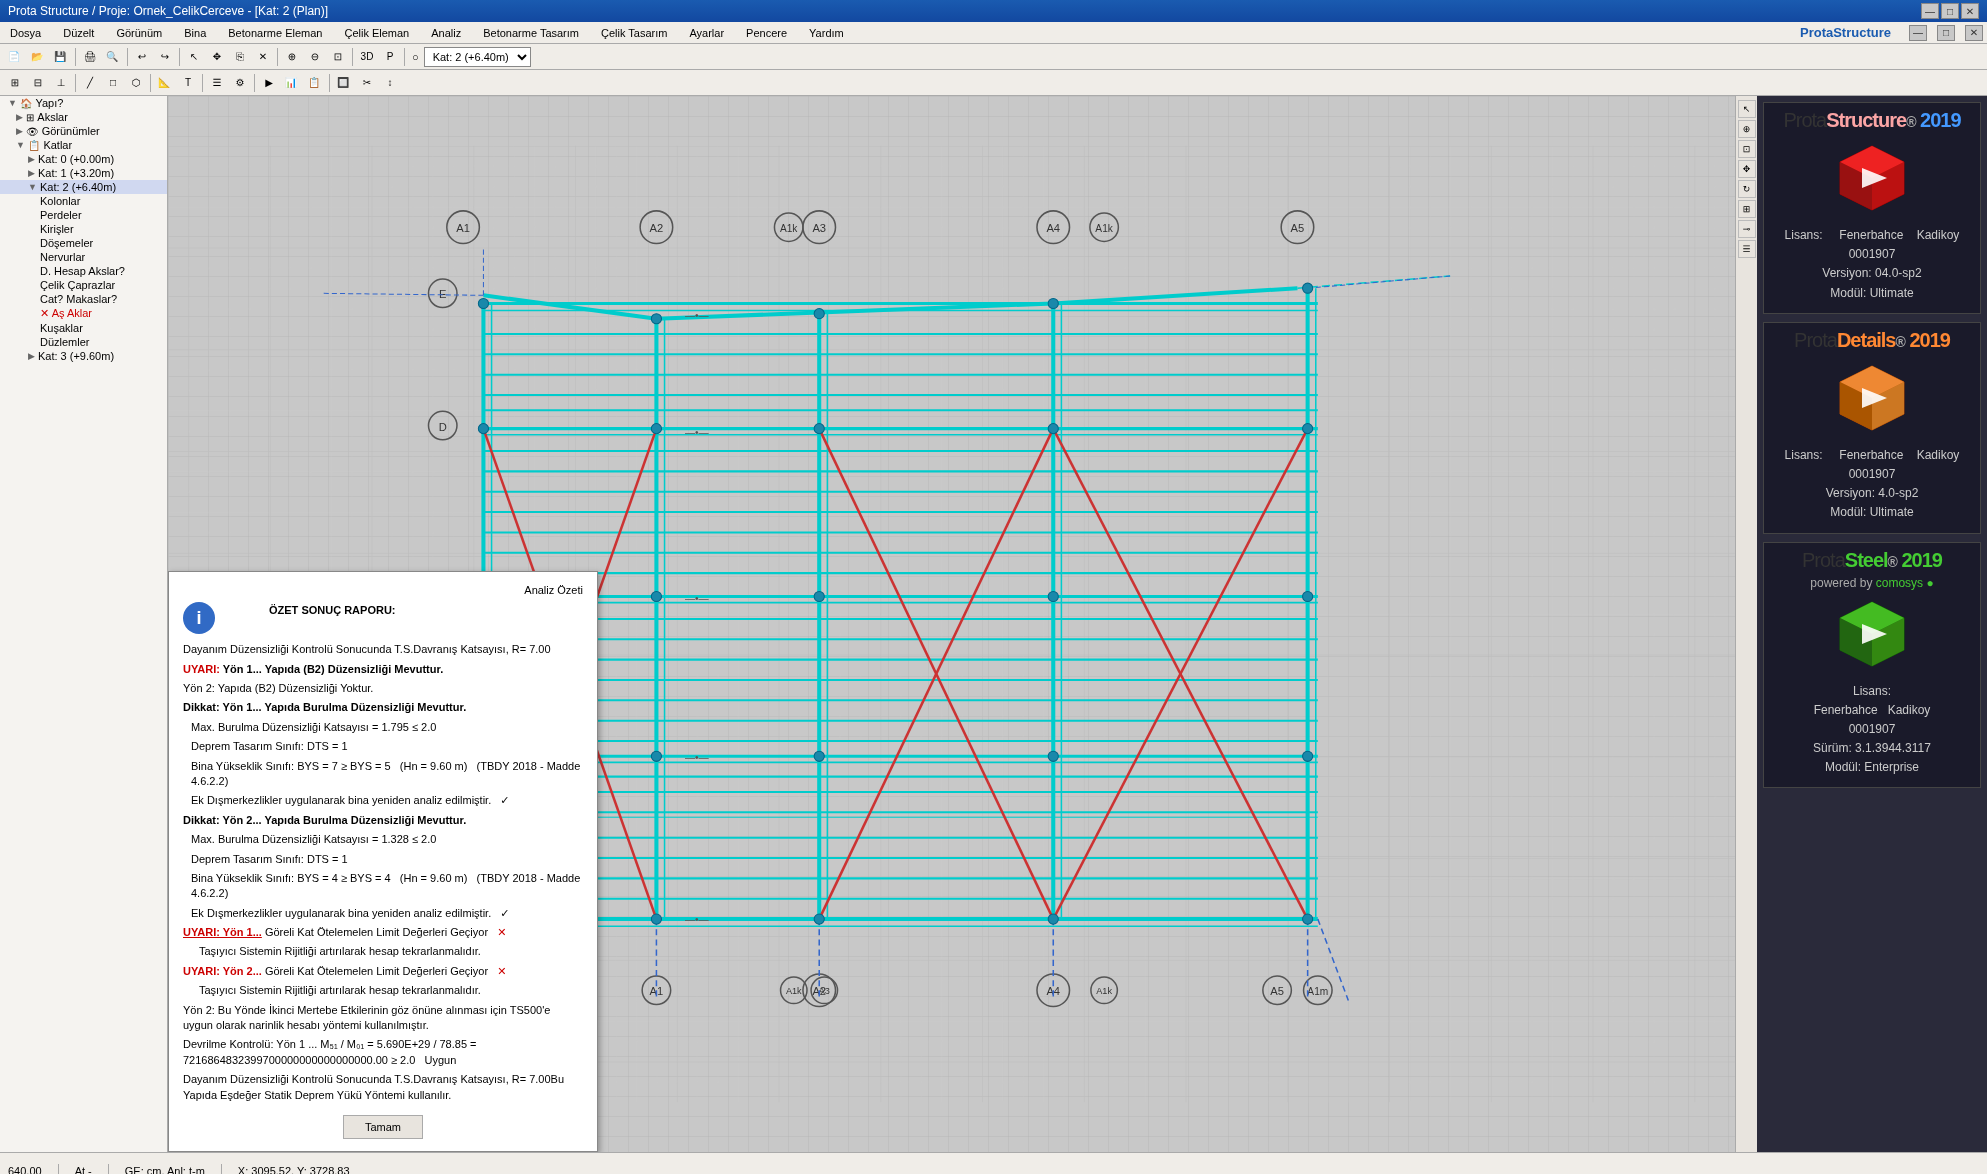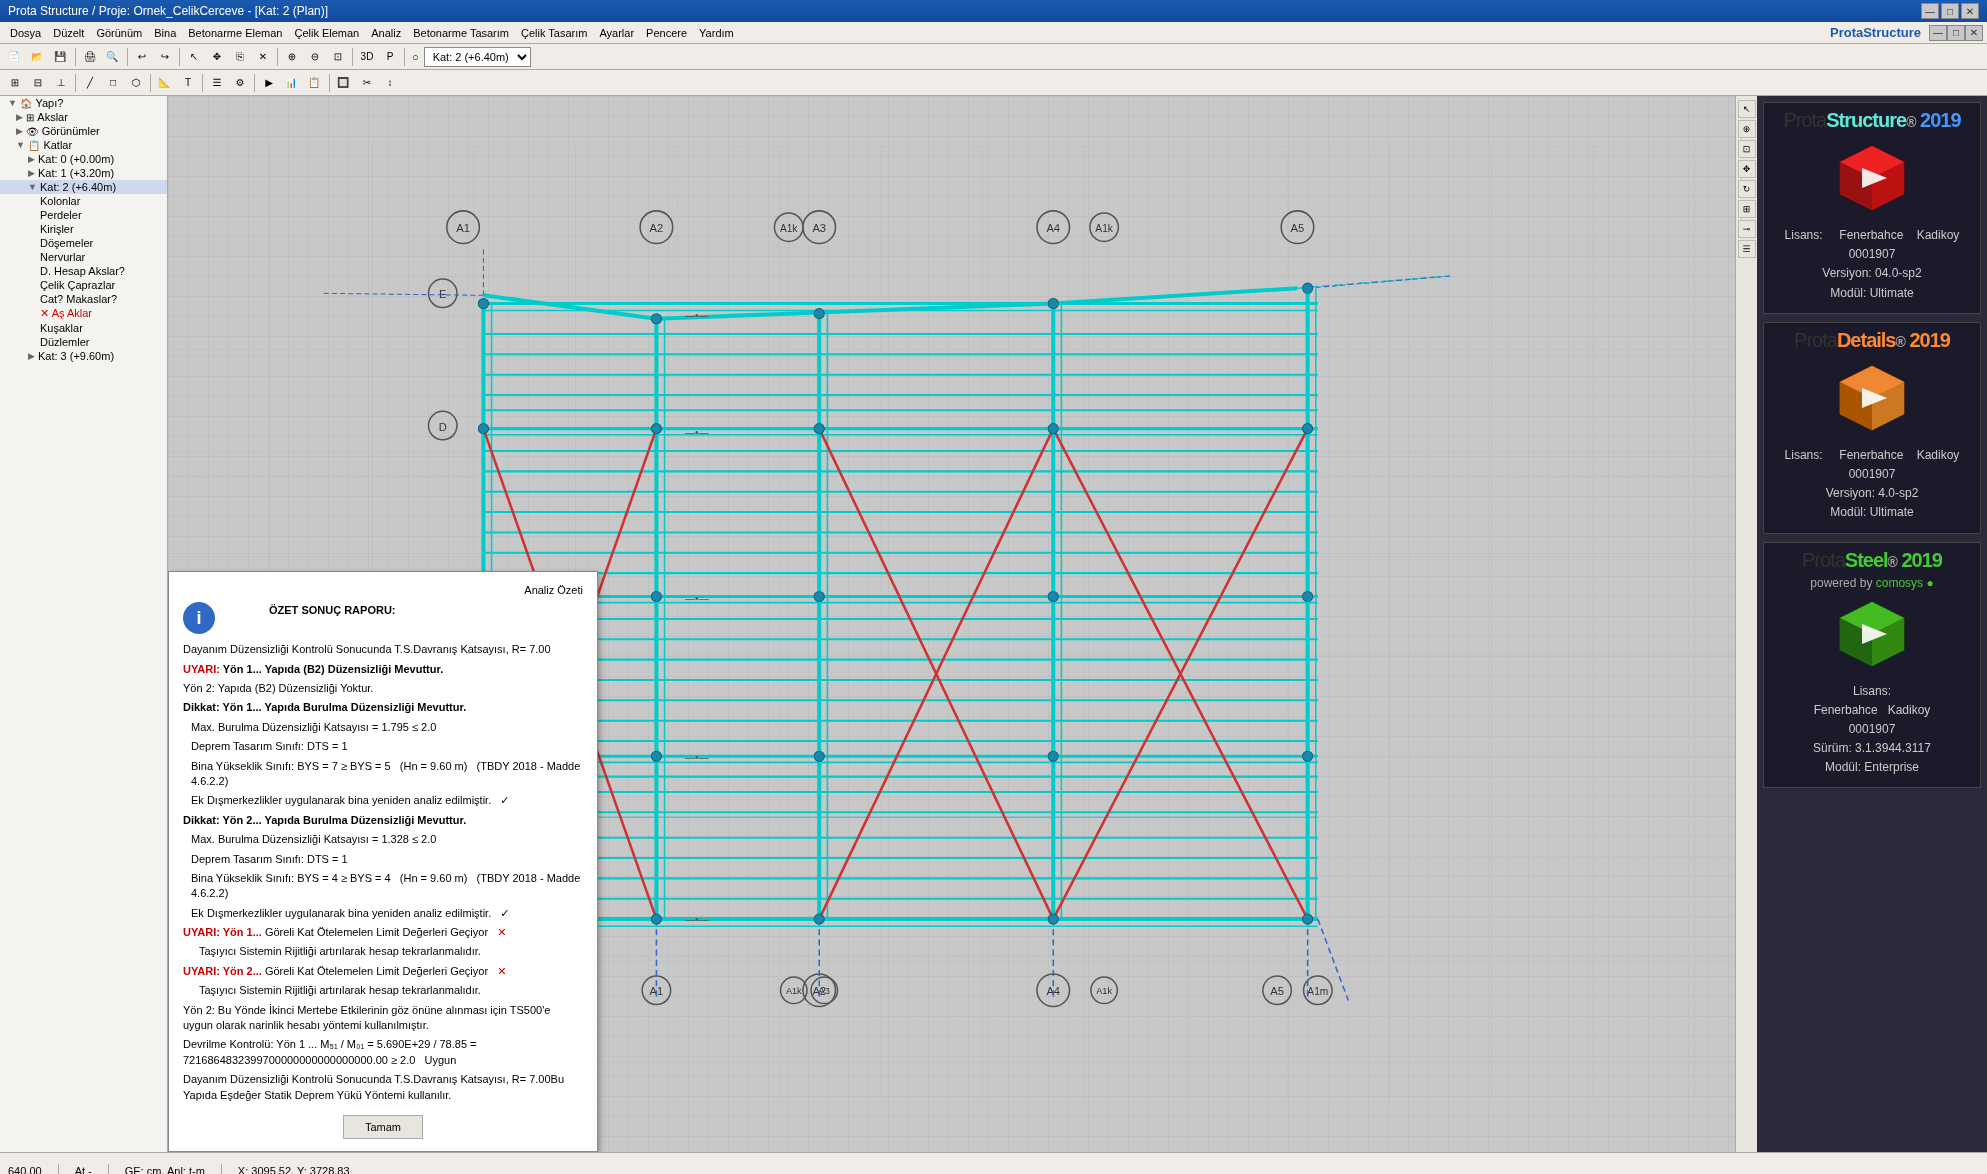--- a/index.html
+++ b/index.html
@@ -44,21 +44,21 @@
 
     
     #menu-bar {
       width: 100%;
       height: 22px;
       background: #f0ede8;
       border-bottom: 1px solid #aaa;
       display: flex;
       align-items: center;
       padding: 0 4px;
-      gap: 0;
+      gap: 10px;
     }
     .menu-item {
       padding: 2px 6px;
       cursor: pointer;
       font-size: 11px;
       color: #000;
     }
 
     
     #toolbar {
@@ -658,37 +658,37 @@
       <p style="font-weight:bold;margin-top:4px;">Dikkat: Yön 1... Yapıda Burulma Düzensizliği Mevuttur.</p>
       <p style="padding-left:8px;">Max. Burulma Düzensizliği Katsayısı = 1.795 ≤ 2.0</p>
       <p style="padding-left:8px;">Deprem Tasarım Sınıfı: DTS = 1</p>
       <p style="padding-left:8px;">Bina Yükseklik Sınıfı: BYS = 7 ≥ BYS = 5 &nbsp; (Hn = 9.60 m) &nbsp; (TBDY 2018 - Madde 4.6.2.2)</p>
       <p style="padding-left:8px;">Ek Dışmerkezlikler uygulanarak bina yeniden analiz edilmiştir. &nbsp; ✓</p>
       <p style="font-weight:bold;margin-top:4px;">Dikkat: Yön 2... Yapıda Burulma Düzensizliği Mevuttur.</p>
       <p style="padding-left:8px;">Max. Burulma Düzensizliği Katsayısı = 1.328 ≤ 2.0</p>
       <p style="padding-left:8px;">Deprem Tasarım Sınıfı: DTS = 1</p>
       <p style="padding-left:8px;">Bina Yükseklik Sınıfı: BYS = 4 ≥ BYS = 4 &nbsp; (Hn = 9.60 m) &nbsp; (TBDY 2018 - Madde 4.6.2.2)</p>
       <p style="padding-left:8px;">Ek Dışmerkezlikler uygulanarak bina yeniden analiz edilmiştir. &nbsp; ✓</p>
-      <p style="margin-top:4px;"><span style="font-weight:bold;color:#c00;">UYARI: Yön 1...</span> Göreli Kat Ötelemelen Limit Değerleri Geçiyor &nbsp; <span style="color:#c00;">✕</span></p>
+      <p style="margin-top:4px;"><span style="font-weight:bold;color:#c00;text-decoration:underline;">UYARI: Yön 1...</span> Göreli Kat Ötelemelen Limit Değerleri Geçiyor &nbsp; <span style="color:#c00;">✕</span></p>
       <p style="padding-left:16px;">Taşıyıcı Sistemin Rijitliği artırılarak hesap tekrarlanmalıdır.</p>
       <p style="margin-top:4px;"><span style="font-weight:bold;color:#c00;">UYARI: Yön 2...</span> Göreli Kat Ötelemelen Limit Değerleri Geçiyor &nbsp; <span style="color:#c00;">✕</span></p>
       <p style="padding-left:16px;">Taşıyıcı Sistemin Rijitliği artırılarak hesap tekrarlanmalıdır.</p>
       <p style="margin-top:4px;">Yön 2: Bu Yönde İkinci Mertebe Etkilerinin göz önüne alınması için TS500'e uygun olarak narinlik hesabı yöntemi kullanılmıştır.</p>
       <p style="margin-top:4px;">Devrilme Kontrolü: Yön 1 ... M₅₁ / M₀₁ = 5.690E+29 / 78.85 = 7216864832399700000000000000000.00 ≥ 2.0 &nbsp; Uygun</p>
       <p style="margin-top:4px;">Dayanım Düzensizliği Kontrolü Sonucunda T.S.Davranış Katsayısı, R= 7.00Bu Yapıda Eşdeğer Statik Deprem Yükü Yöntemi kullanılır.</p>
       <button class="tamam-btn">Tamam</button>
     </div>
 
   </div>
 
   <div id="right-panel" style="width:230px;min-width:230px;background:#2a2a3a;color:white;font-size:11px;overflow-y:auto;padding:6px;">
 
     <div class="product-card">
       <div style="font-size:20px;font-weight:bold;letter-spacing:-1px;margin-bottom:6px;">
-        <span style="color:#333;font-weight:normal;">Prota</span><span style="color:#5eead4;font-weight:bold;margin-top:12px;">Structure</span><span style="color:#aaa;font-size:14px;">®</span><span style="color:#4499ff;"> 2019</span>
+        <span style="color:#333;font-weight:normal;">Prota</span><span style="color:#fca5a5;font-weight:bold;margin-top:12px;">Structure</span><span style="color:#aaa;font-size:14px;">®</span><span style="color:#4499ff;"> 2019</span>
       </div>
 
       <svg width="80" height="80" viewBox="0 0 80 80" style="margin:4px auto;display:block;">
         <polygon points="40,8 72,24 72,56 40,72 8,56 8,24" fill="#cc1111" stroke="#990000" stroke-width="1"></polygon>
         <polygon points="40,8 72,24 40,40 8,24" fill="#ee2222"></polygon>
         <polygon points="8,24 40,40 40,72 8,56" fill="#991111"></polygon>
         <polygon points="72,24 40,40 40,72 72,56" fill="#bb1111"></polygon>
 
         <polygon points="30,30 55,40 30,50" fill="white" opacity="0.9"></polygon>
       </svg>

